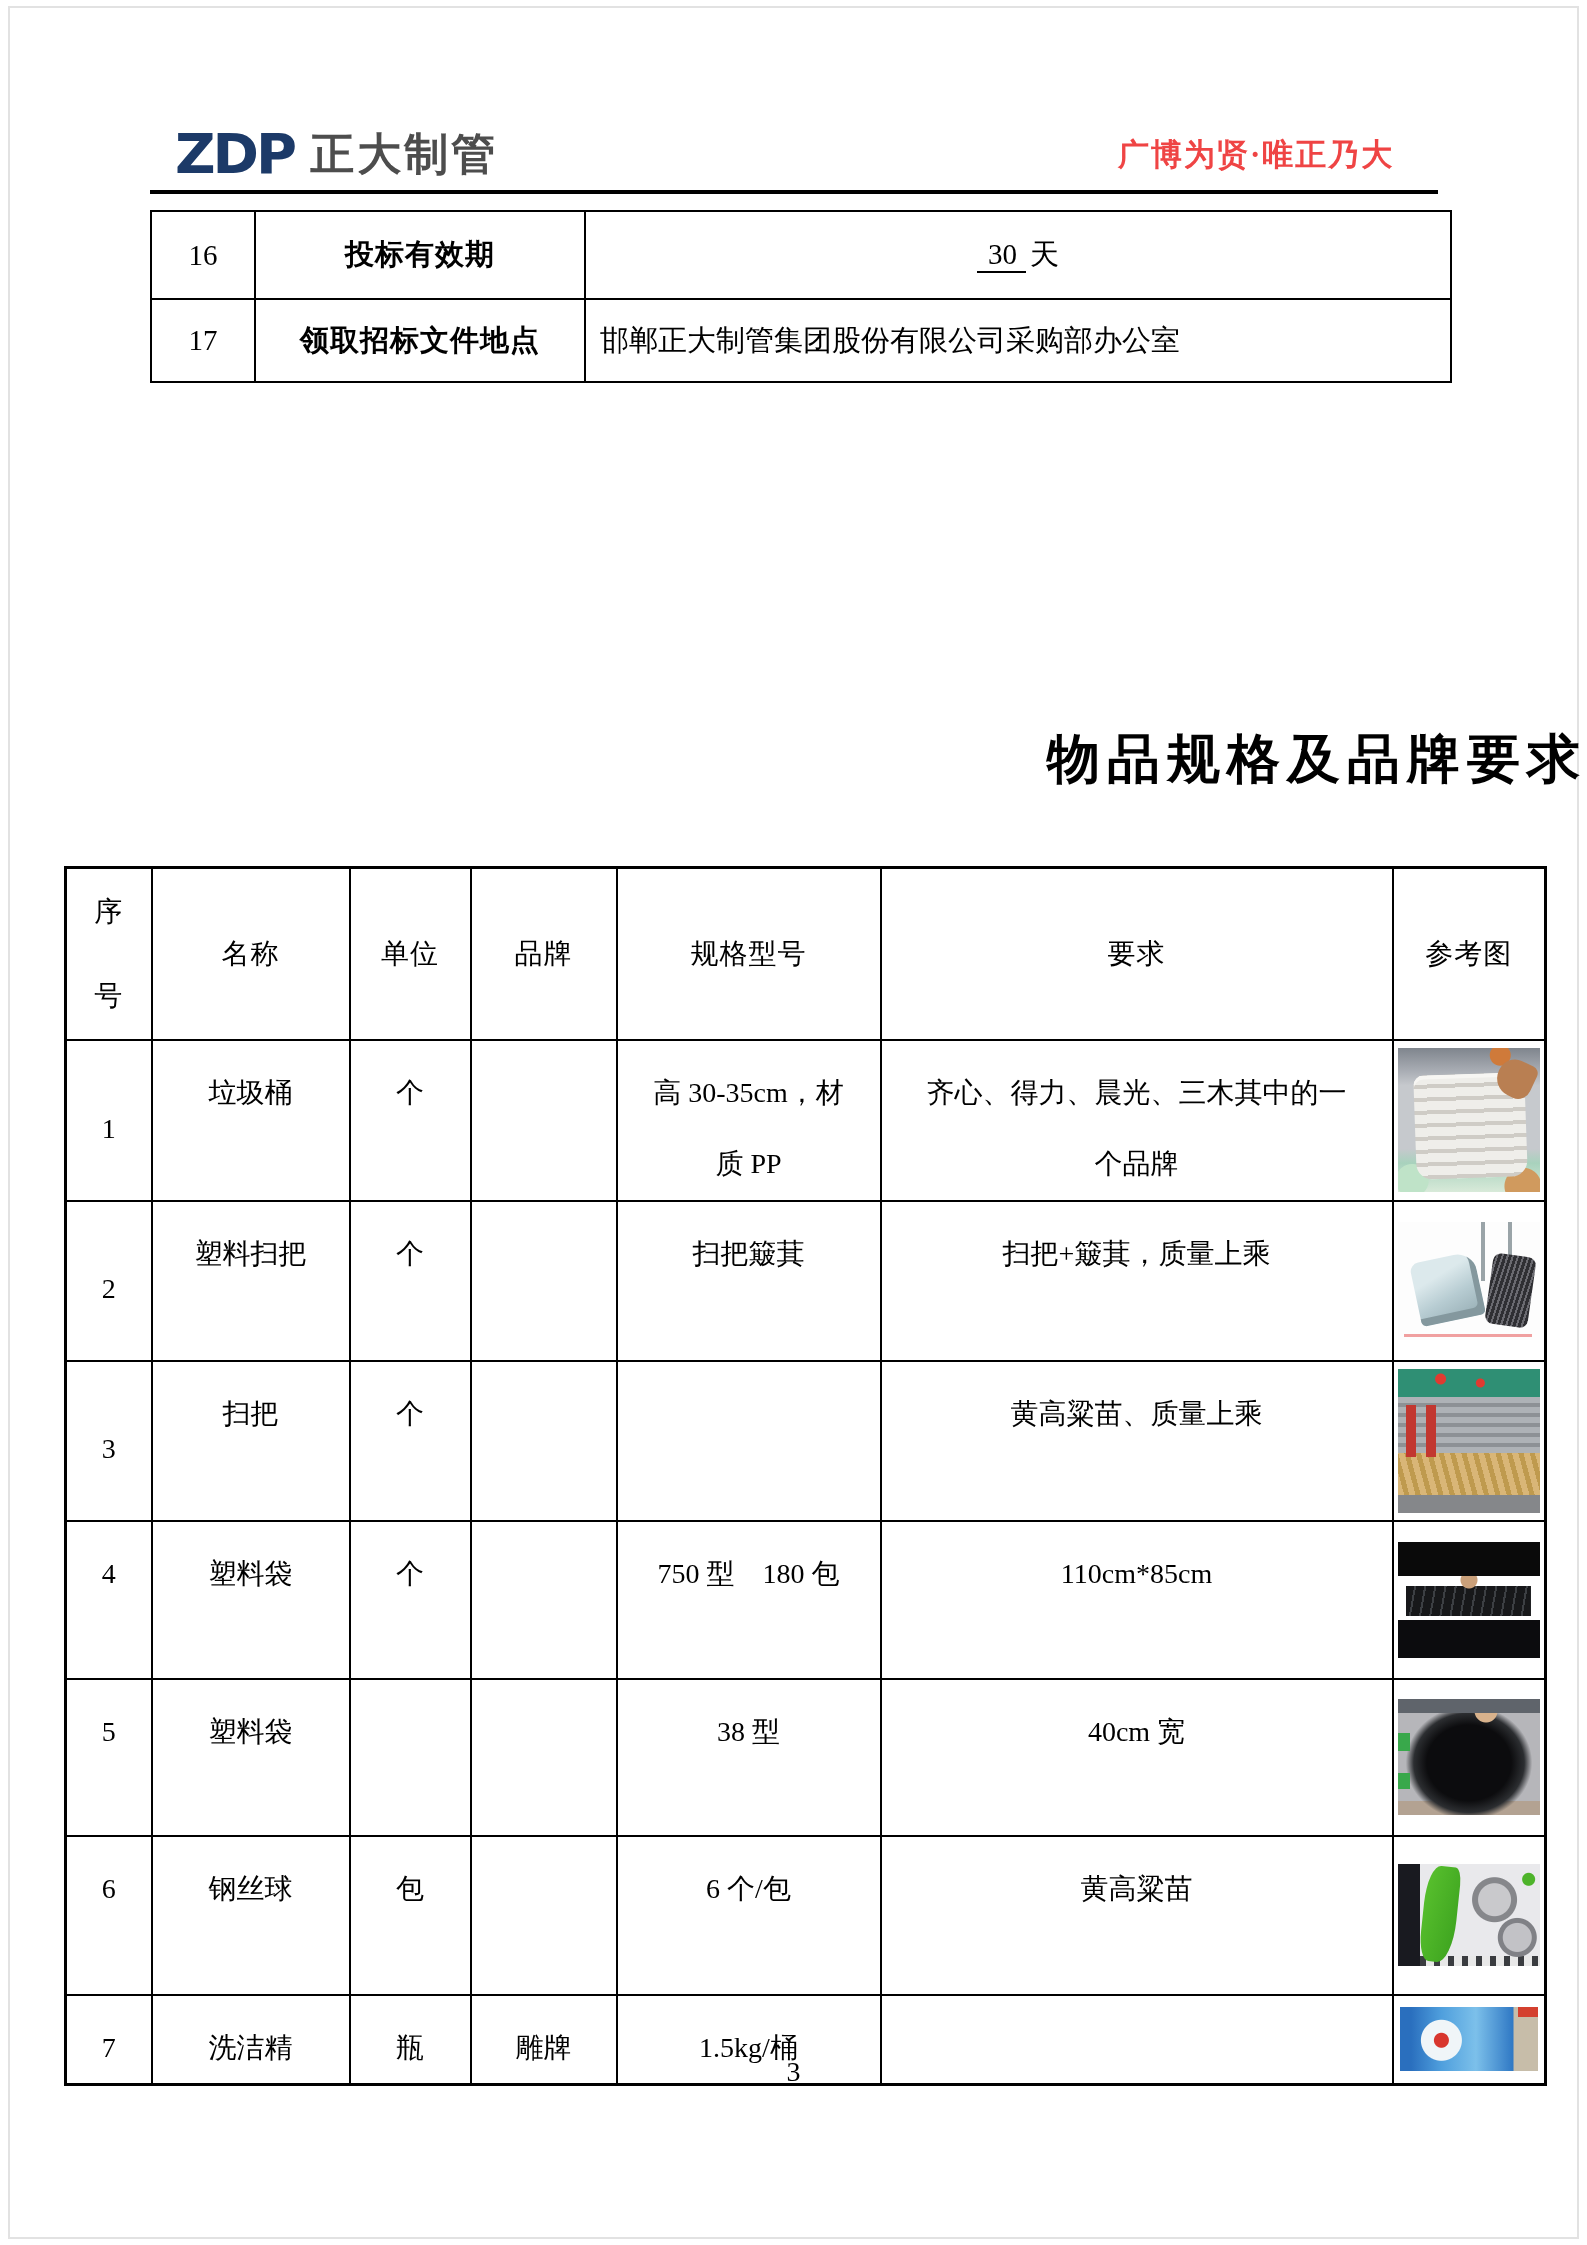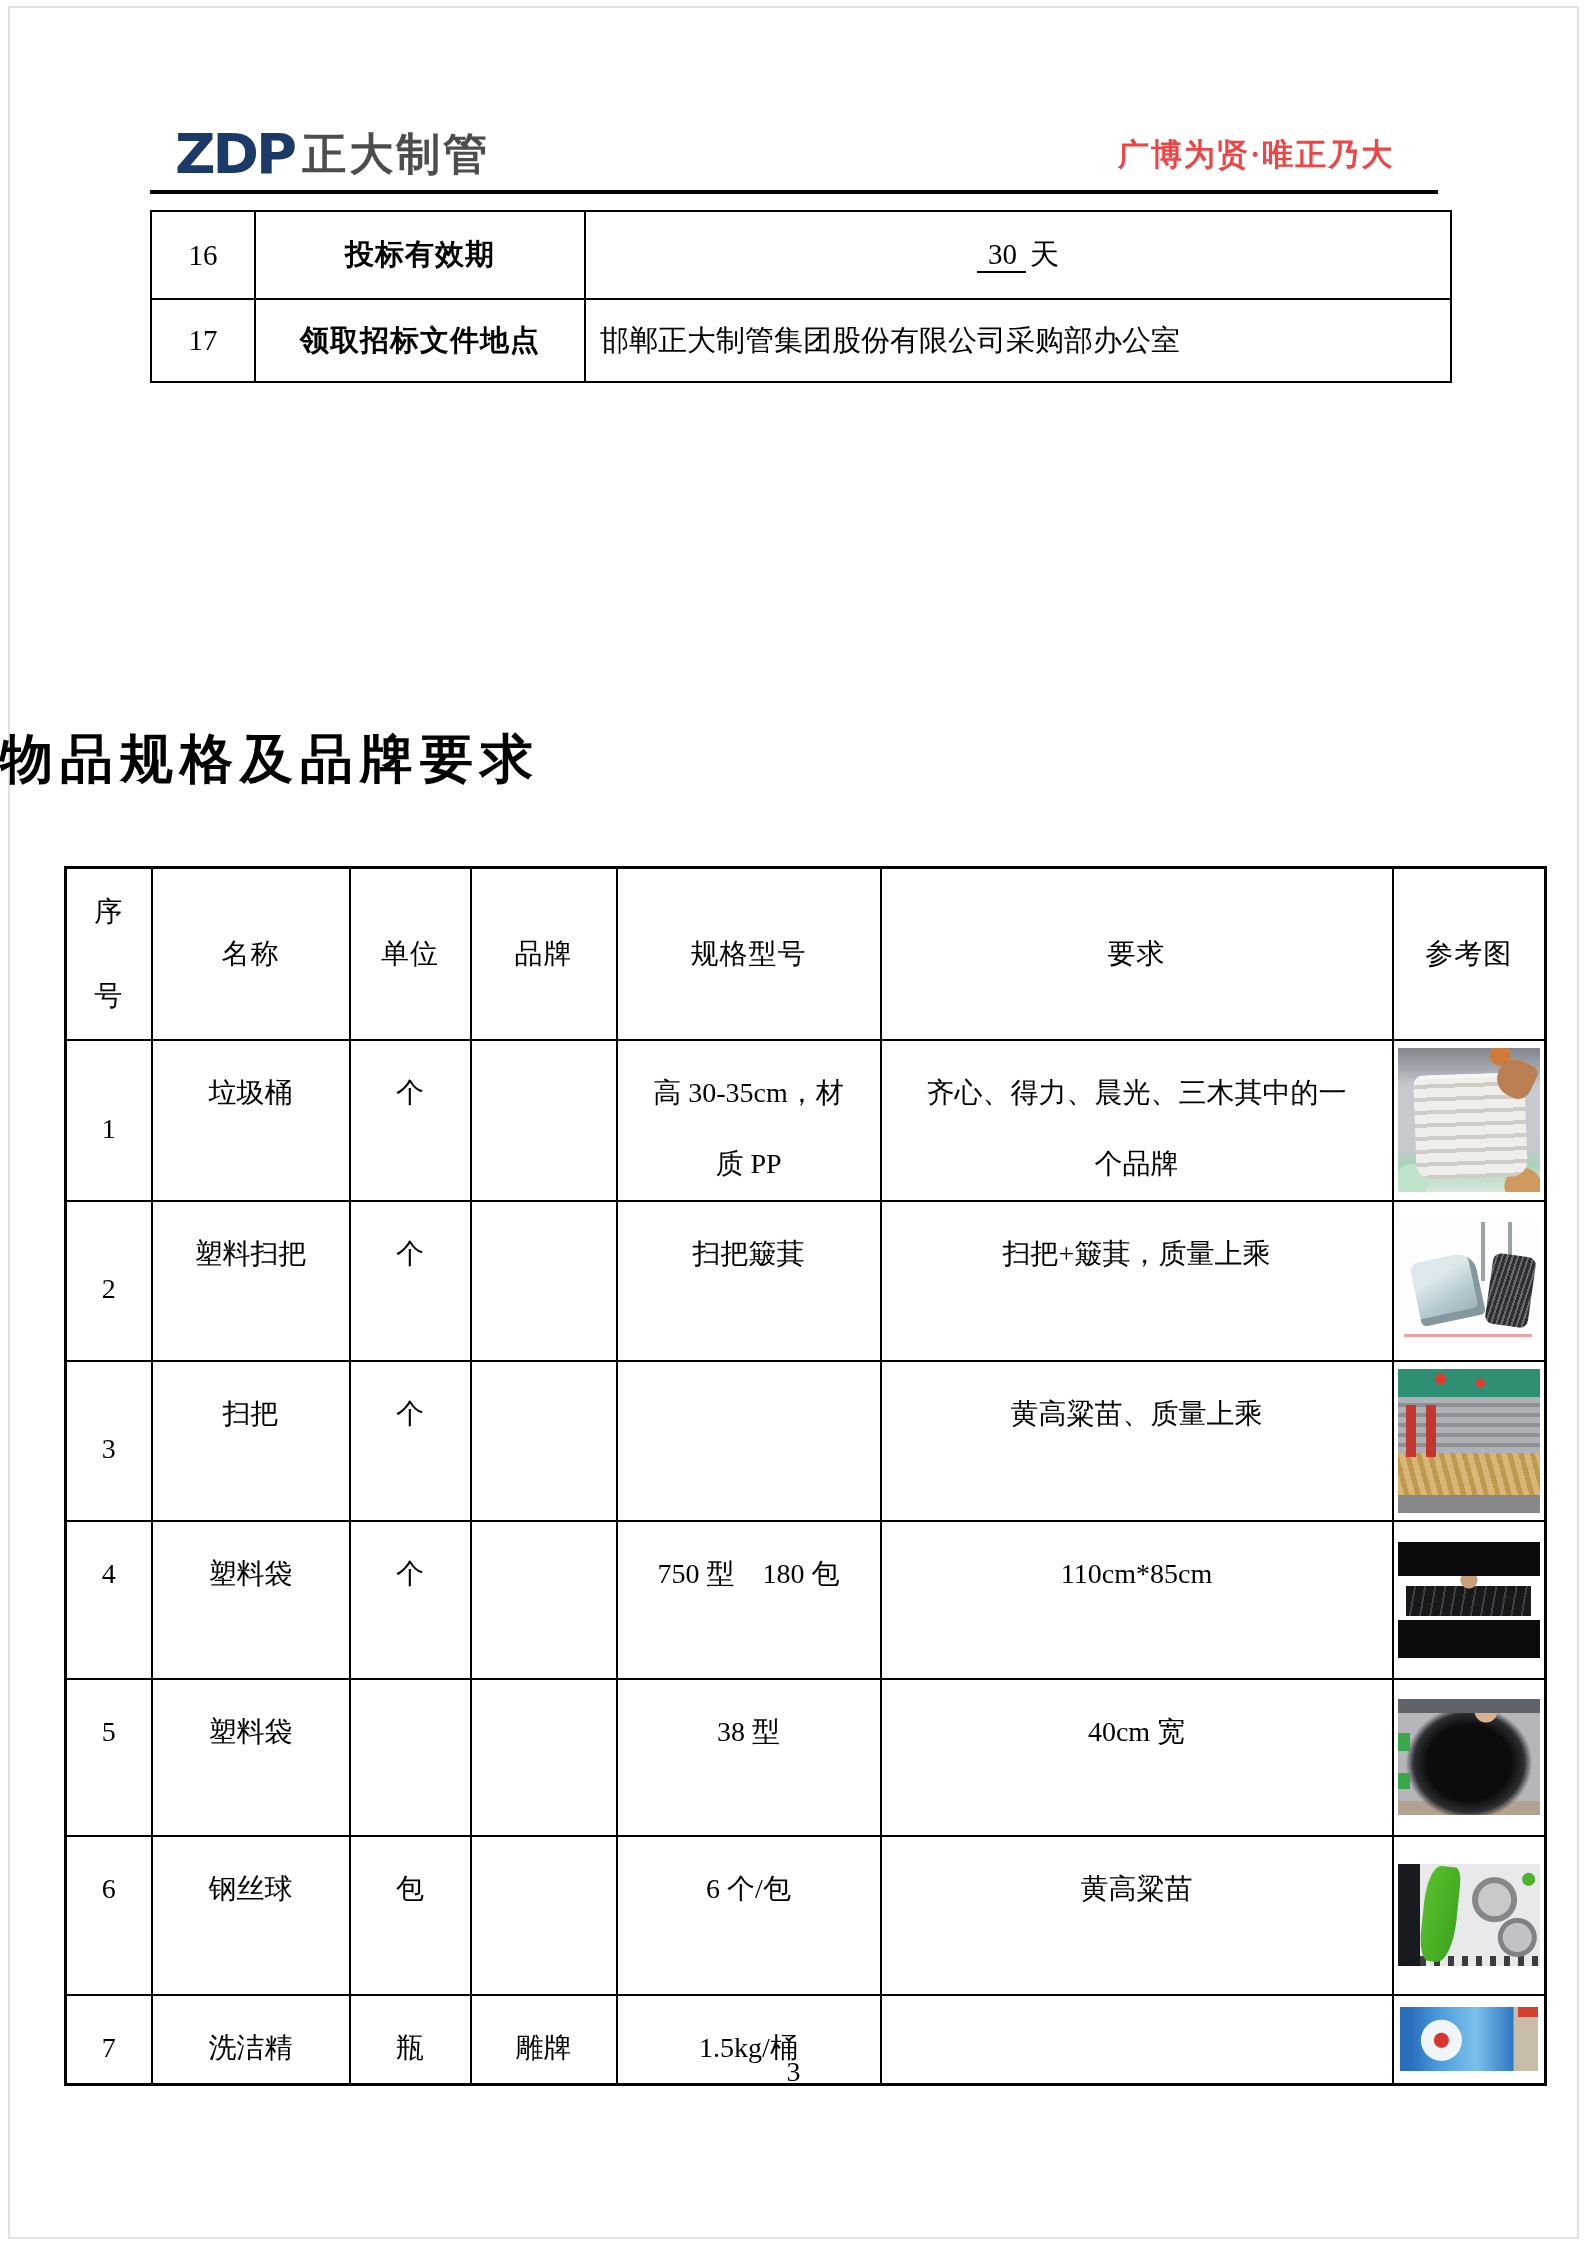--- a/index.html
+++ b/index.html
@@ -1,42 +1,42 @@
 <!DOCTYPE html>
 <html><head>
 <meta charset="utf-8">
 <style>
   html,body{margin:0;padding:0;background:#888;}
   .page{position:relative;width:1587px;height:2245px;background:#fff;margin:0 auto;
         font-family:"Liberation Serif","DejaVu Serif",serif;color:#000;overflow:hidden;}
   .page-edge{position:absolute;left:8px;top:6px;right:8px;bottom:6px;border:2px solid #e2e2e2;pointer-events:none;}
 
   
-  .logo{position:absolute;left:175px;top:126px;display:flex;align-items:center;gap:8px;}
+  .logo{position:absolute;left:175px;top:126px;display:flex;align-items:center;gap:16px;}
   .logo-zdp{font-family:"DejaVu Sans","Liberation Sans",sans-serif;font-weight:900;font-size:56px;
             letter-spacing:-3px;color:#1c3a68;line-height:1;}
   .logo-cn{font-size:44px;font-weight:700;color:#4d4d4d;letter-spacing:3px;line-height:1;
            font-family:"Liberation Sans","DejaVu Sans",sans-serif;}
   .slogan{position:absolute;left:1118px;top:134px;font-size:31px;font-weight:700;color:#ef4444;letter-spacing:2px;}
   .header-rule{position:absolute;left:150px;top:190px;width:1288px;height:4px;background:#000;}
 
   
   table{border-collapse:collapse;table-layout:fixed;margin-top:14px;}
   td,th{border:2px solid #000;overflow:hidden;}
   .info-table{position:absolute;left:150px;top:196px;width:1302px;font-size:29px;}
   .info-table td{text-align:center;vertical-align:middle;white-space:pre-line;}
   .info-table tr.r16{height:88px;}
   .info-table tr.r17{height:83px;}
   .info-table .lbl{font-weight:700;letter-spacing:1px;}
   .info-table .val-left{text-align:left;padding-left:14px;}
   .u{border-bottom:2px solid #000;padding:0 9px 1px 11px;}
   .u-suffix{margin-left:4px;}
 
   
-  .doc-title{position:absolute;left:0;top:724px;width:100%;text-align:left;
+  .doc-title{position:absolute;left:0;top:724px;width:100%;text-align:right;
              font-size:53px;font-weight:900;letter-spacing:7px;}
 
   
   .items-table{position:absolute;left:64px;top:852px;width:1480px;font-size:28px;border:3px solid #000;}
   .items-table th{font-weight:400;vertical-align:middle;text-align:center;line-height:3;white-space:pre-line;letter-spacing:1px;}
   .items-table thead tr{height:156px;}
   .items-table tbody tr:nth-child(1){height:160px;}
   .items-table tbody tr:nth-child(2){height:160px;}
   .items-table tbody tr:nth-child(3){height:159px;}
   .items-table tbody tr:nth-child(4){height:158px;}

